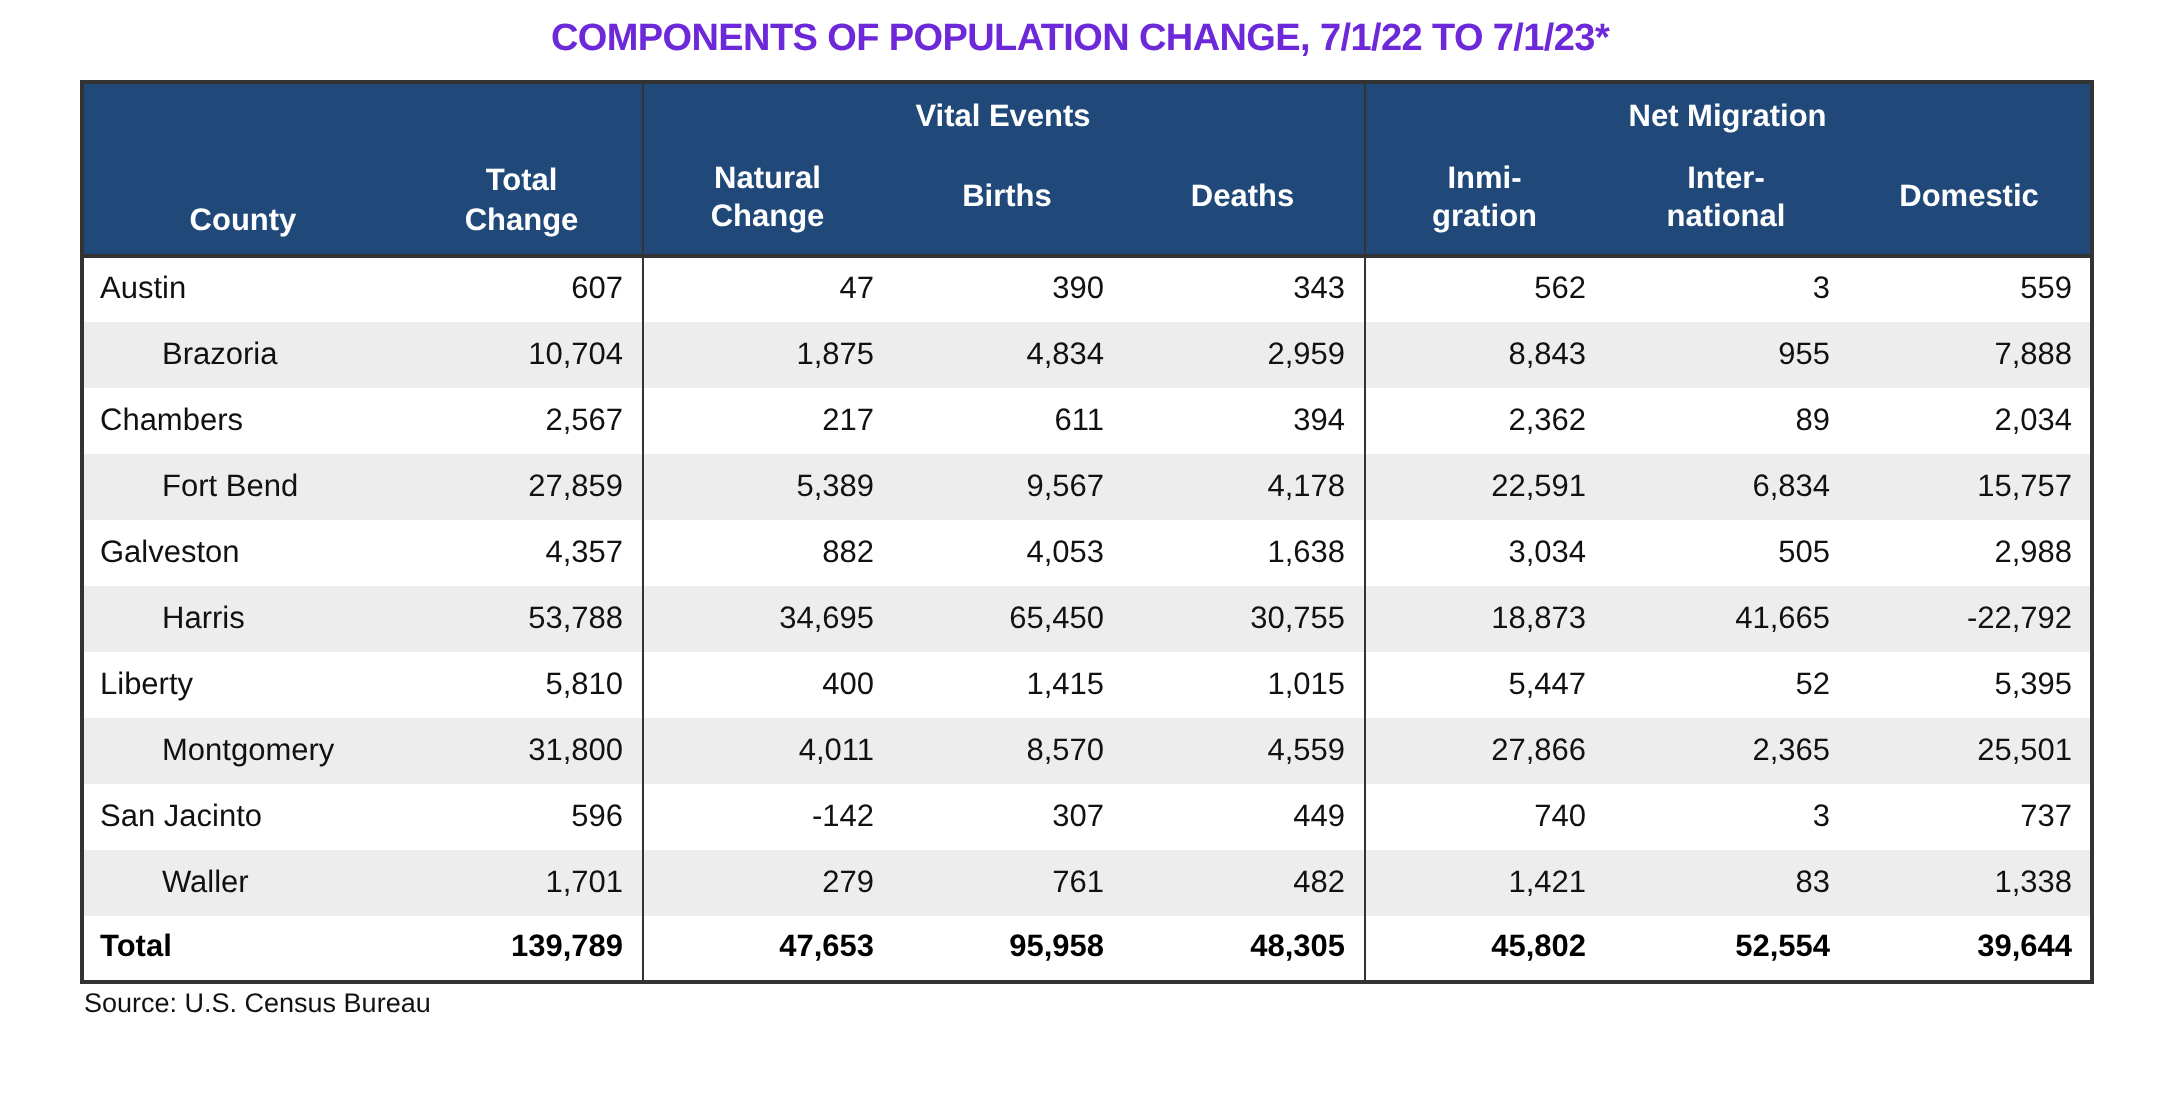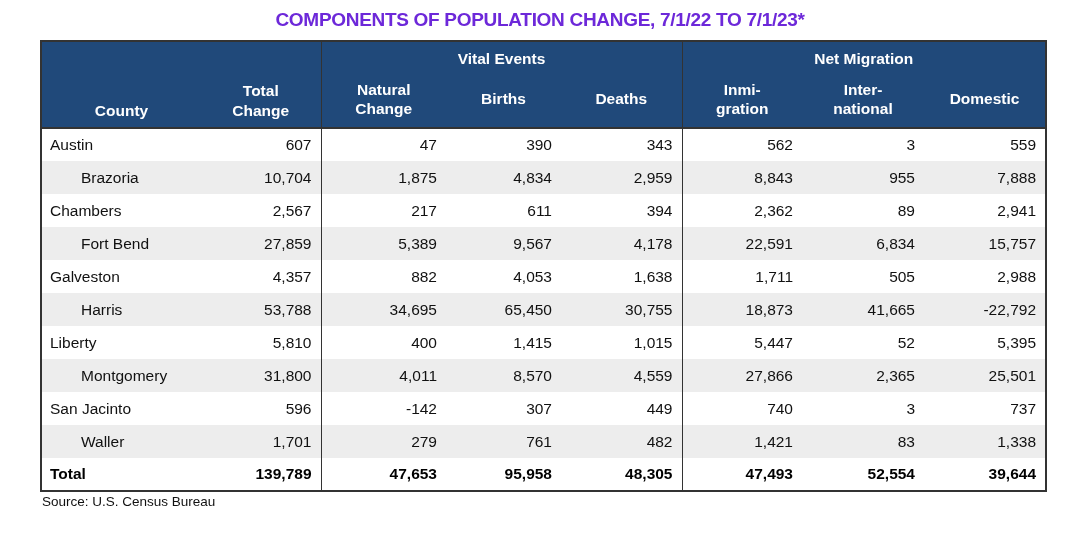--- a/index.html
+++ b/index.html
@@ -133,39 +133,39 @@
           <td class="num">7,888</td>
         </tr>
         <tr>
           <td class="county">Chambers</td>
           <td class="num">2,567</td>
           <td class="num sep">217</td>
           <td class="num">611</td>
           <td class="num">394</td>
           <td class="num sep">2,362</td>
           <td class="num">89</td>
-          <td class="num">2,941</td>
+          <td class="num">2,034</td>
         </tr>
         <tr class="stripe">
           <td class="county">Fort Bend</td>
           <td class="num">27,859</td>
           <td class="num sep">5,389</td>
           <td class="num">9,567</td>
           <td class="num">4,178</td>
           <td class="num sep">22,591</td>
           <td class="num">6,834</td>
           <td class="num">15,757</td>
         </tr>
         <tr>
           <td class="county">Galveston</td>
           <td class="num">4,357</td>
           <td class="num sep">882</td>
           <td class="num">4,053</td>
           <td class="num">1,638</td>
-          <td class="num sep">1,711</td>
+          <td class="num sep">3,034</td>
           <td class="num">505</td>
           <td class="num">2,988</td>
         </tr>
         <tr class="stripe">
           <td class="county">Harris</td>
           <td class="num">53,788</td>
           <td class="num sep">34,695</td>
           <td class="num">65,450</td>
           <td class="num">30,755</td>
           <td class="num sep">18,873</td>
@@ -211,21 +211,21 @@
           <td class="num sep">1,421</td>
           <td class="num">83</td>
           <td class="num">1,338</td>
         </tr>
         <tr class="total">
           <td class="county">Total</td>
           <td class="num">139,789</td>
           <td class="num sep">47,653</td>
           <td class="num">95,958</td>
           <td class="num">48,305</td>
-          <td class="num sep">47,493</td>
+          <td class="num sep">45,802</td>
           <td class="num">52,554</td>
           <td class="num">39,644</td>
         </tr>
       </tbody>
   </table>
 
   <div class="footnote">Source: U.S. Census Bureau</div>
 
 </div>
 

